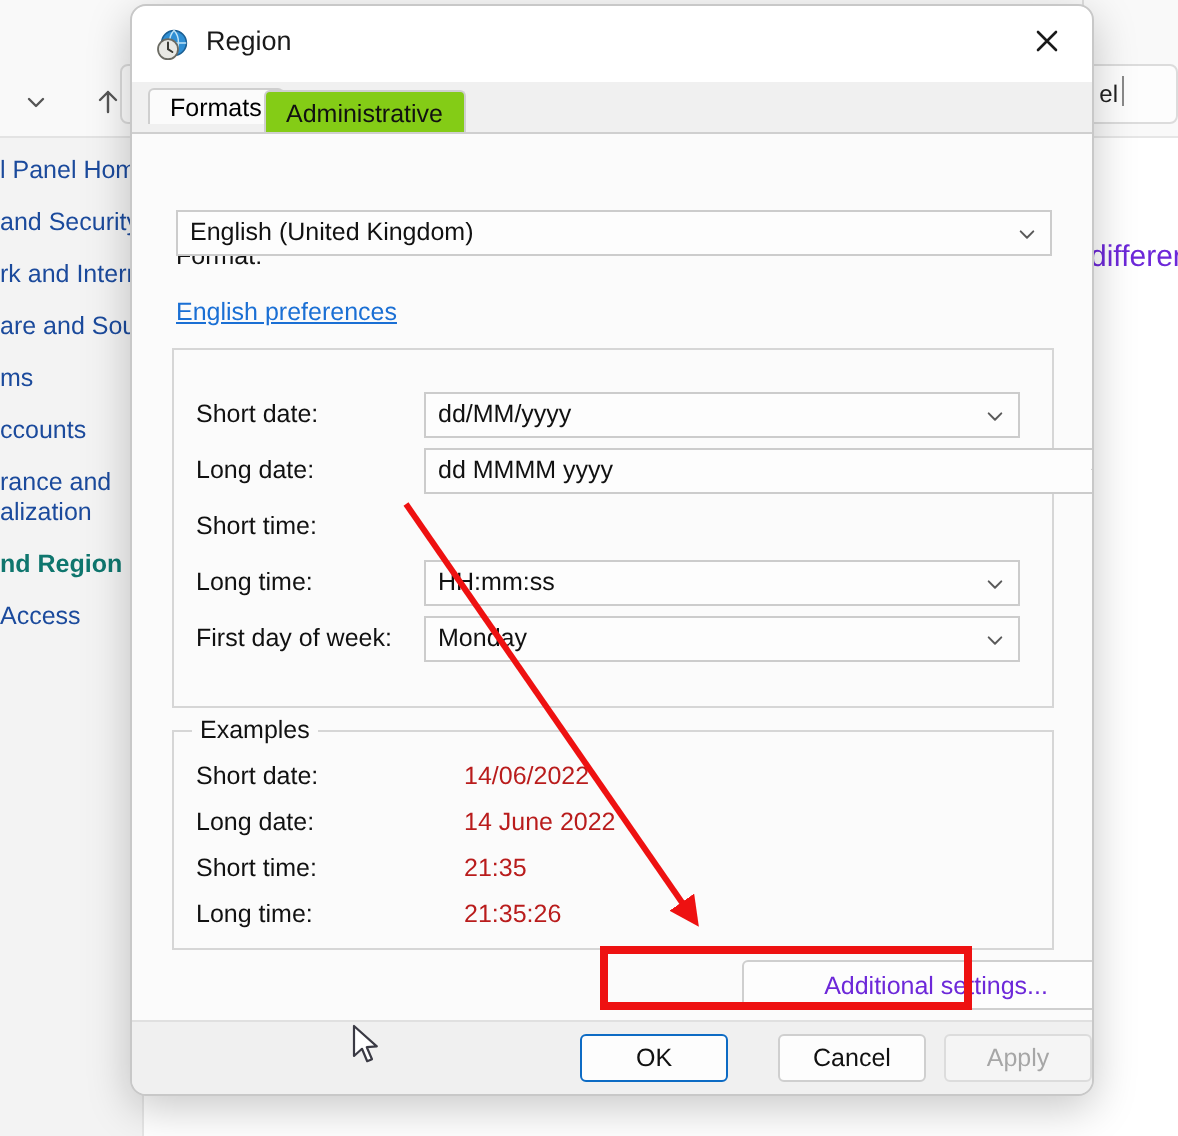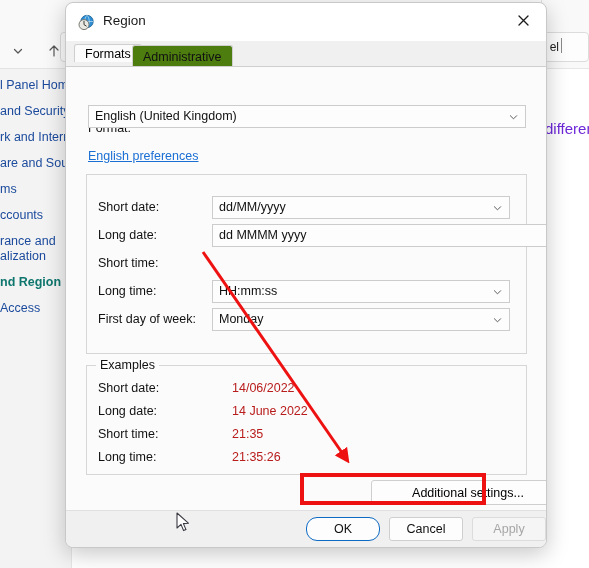--- a/index.html
+++ b/index.html
@@ -185,21 +185,21 @@
     height: 22px;
     padding: 0 10px;
     font-size: 12.5px;
     color: #111;
     display: flex;
     align-items: center;
     border: 1px solid #cfcfcf;
     border-bottom: none;
     border-top-left-radius: 3px;
     border-top-right-radius: 3px;
-    background: #4d7c0f;
+    background: #84cc16;
     box-sizing: border-box;
     cursor: default;
   }
   .tab.active {
     background: #fbfbfb;
     height: 18px;
     top: 3px;
     color: #000;
   }
   #dlg-tab-underline {
@@ -281,21 +281,21 @@
 
   
   #btn-additional {
     position: absolute;
     left: 305px; top: 477px;
     width: 194px; height: 25px;
     background: #fdfdfd;
     border: 1px solid #cfcfcf;
     border-radius: 3px;
     font-size: 12.5px;
-    color: #000000;
+    color: #6d28d9;
     display: flex;
     align-items: center;
     justify-content: center;
     box-sizing: border-box;
     cursor: default;
   }
 
   
   #dlg-footer {
     position: absolute;
@@ -502,21 +502,21 @@
     <div class="field-label" style="left:32px; top:360px;">Short time:</div>
     <div class="example-value" style="left:146px; top:360px;">21:35</div>
 
     <div class="field-label" style="left:32px; top:383px;">Long time:</div>
     <div class="example-value" style="left:146px; top:383px;">21:35:26</div>
   </div>
 
   <div id="btn-additional">Additional settings...</div>
 
   <div id="dlg-footer">
-    <div class="footer-btn primary" style="left:240px;border-radius:11px;">OK</div>
+    <div class="footer-btn primary" style="left:224px;">OK</div>
     <div class="footer-btn" style="left:323px;">Cancel</div>
     <div class="footer-btn disabled" style="left:406px;">Apply</div>
   </div>
 </div>
 
 <div id="annot-rect"></div>
 
 <svg id="annot-arrow" viewBox="0 0 589 568">
   <defs>
     <marker id="arrowhead" markerWidth="5" markerHeight="5" refX="2.4" refY="2.5" orient="auto">

